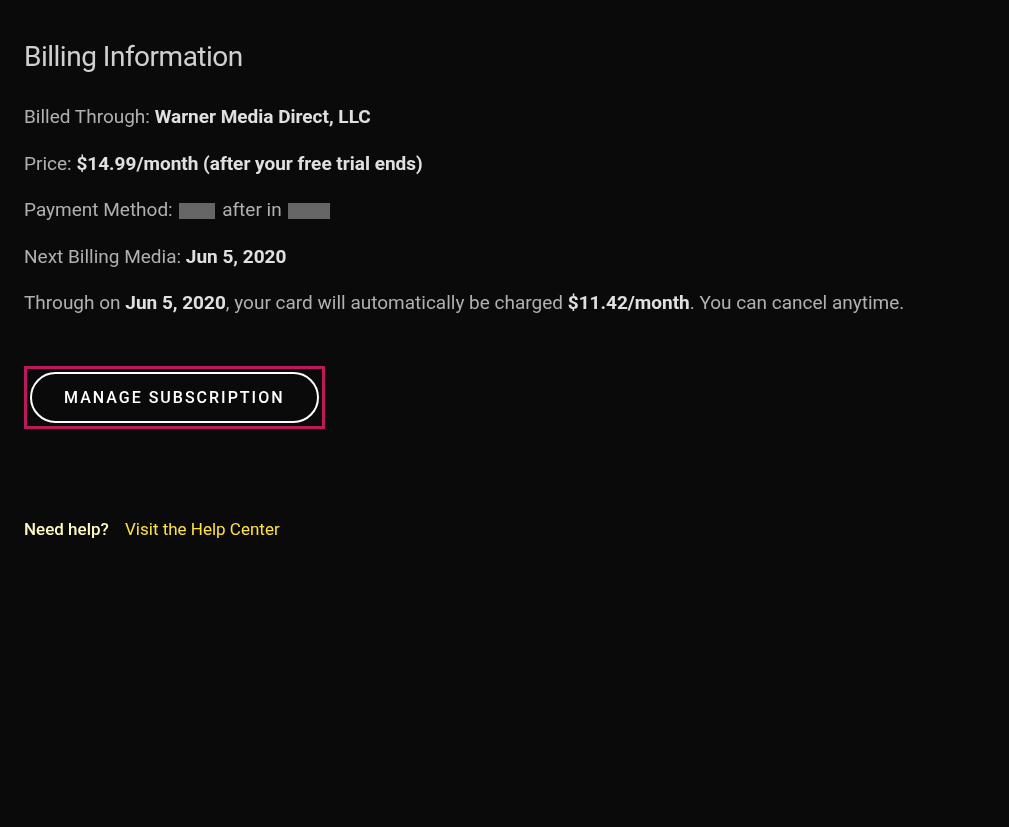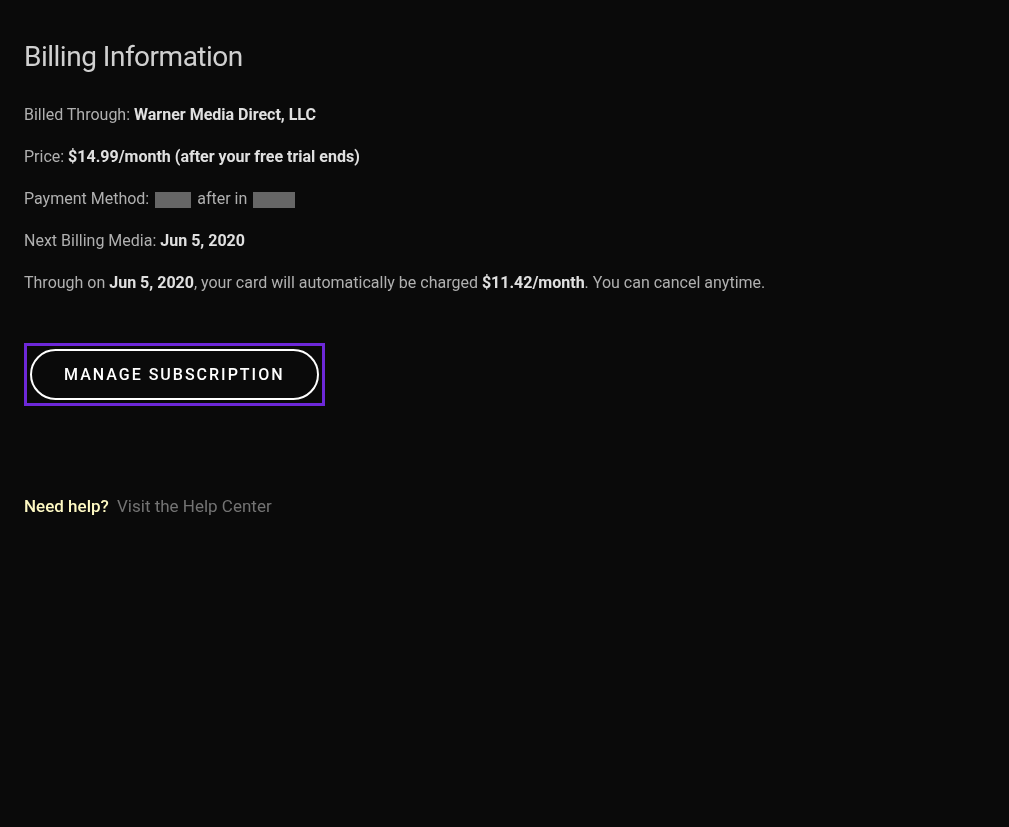--- a/index.html
+++ b/index.html
@@ -17,42 +17,42 @@
       position: relative;
     }
     .page-title {
       font-size: 28px;
       font-weight: 400;
       color: #d0d0d0;
       margin-bottom: 30px;
       letter-spacing: -0.5px;
     }
     .info-row {
-      font-size: 16px;
+      font-size: 19px;
       line-height: 1.5;
       margin-bottom: 18px;
       color: #b0b0b0;
     }
     .info-row .bold {
       font-weight: 700;
       color: #e0e0e0;
     }
     .redacted {
       display: inline-block;
       background-color: #666666;
       width: 36px;
       height: 16px;
       vertical-align: middle;
       margin: 0 2px;
     }
     .redacted.wide {
       width: 42px;
     }
     .highlight-box {
-      border: 3px solid #6d28d9;
+      border: 3px solid #be185d;
       display: inline-block;
       padding: 3px;
       margin-top: 30px;
     }
     .manage-button {
       background: transparent;
       border: 2px solid #ffffff;
       color: #ffffff;
       font-size: 16px;
       font-weight: 500;
@@ -64,23 +64,23 @@
     }
     .help-section {
       margin-top: 90px;
       font-size: 17px;
     }
     .help-label {
       color: #fef9c3;
       font-weight: 500;
     }
     .help-link {
-      color: #737373;
+      color: #fde047;
       text-decoration: none;
-      margin-left: 4px;
+      margin-left: 12px;
     }
   </style>
 </head>
 <body>
 
 
 
 <h1 class="page-title">Billing Information</h1>
 
 <div class="info-row">

